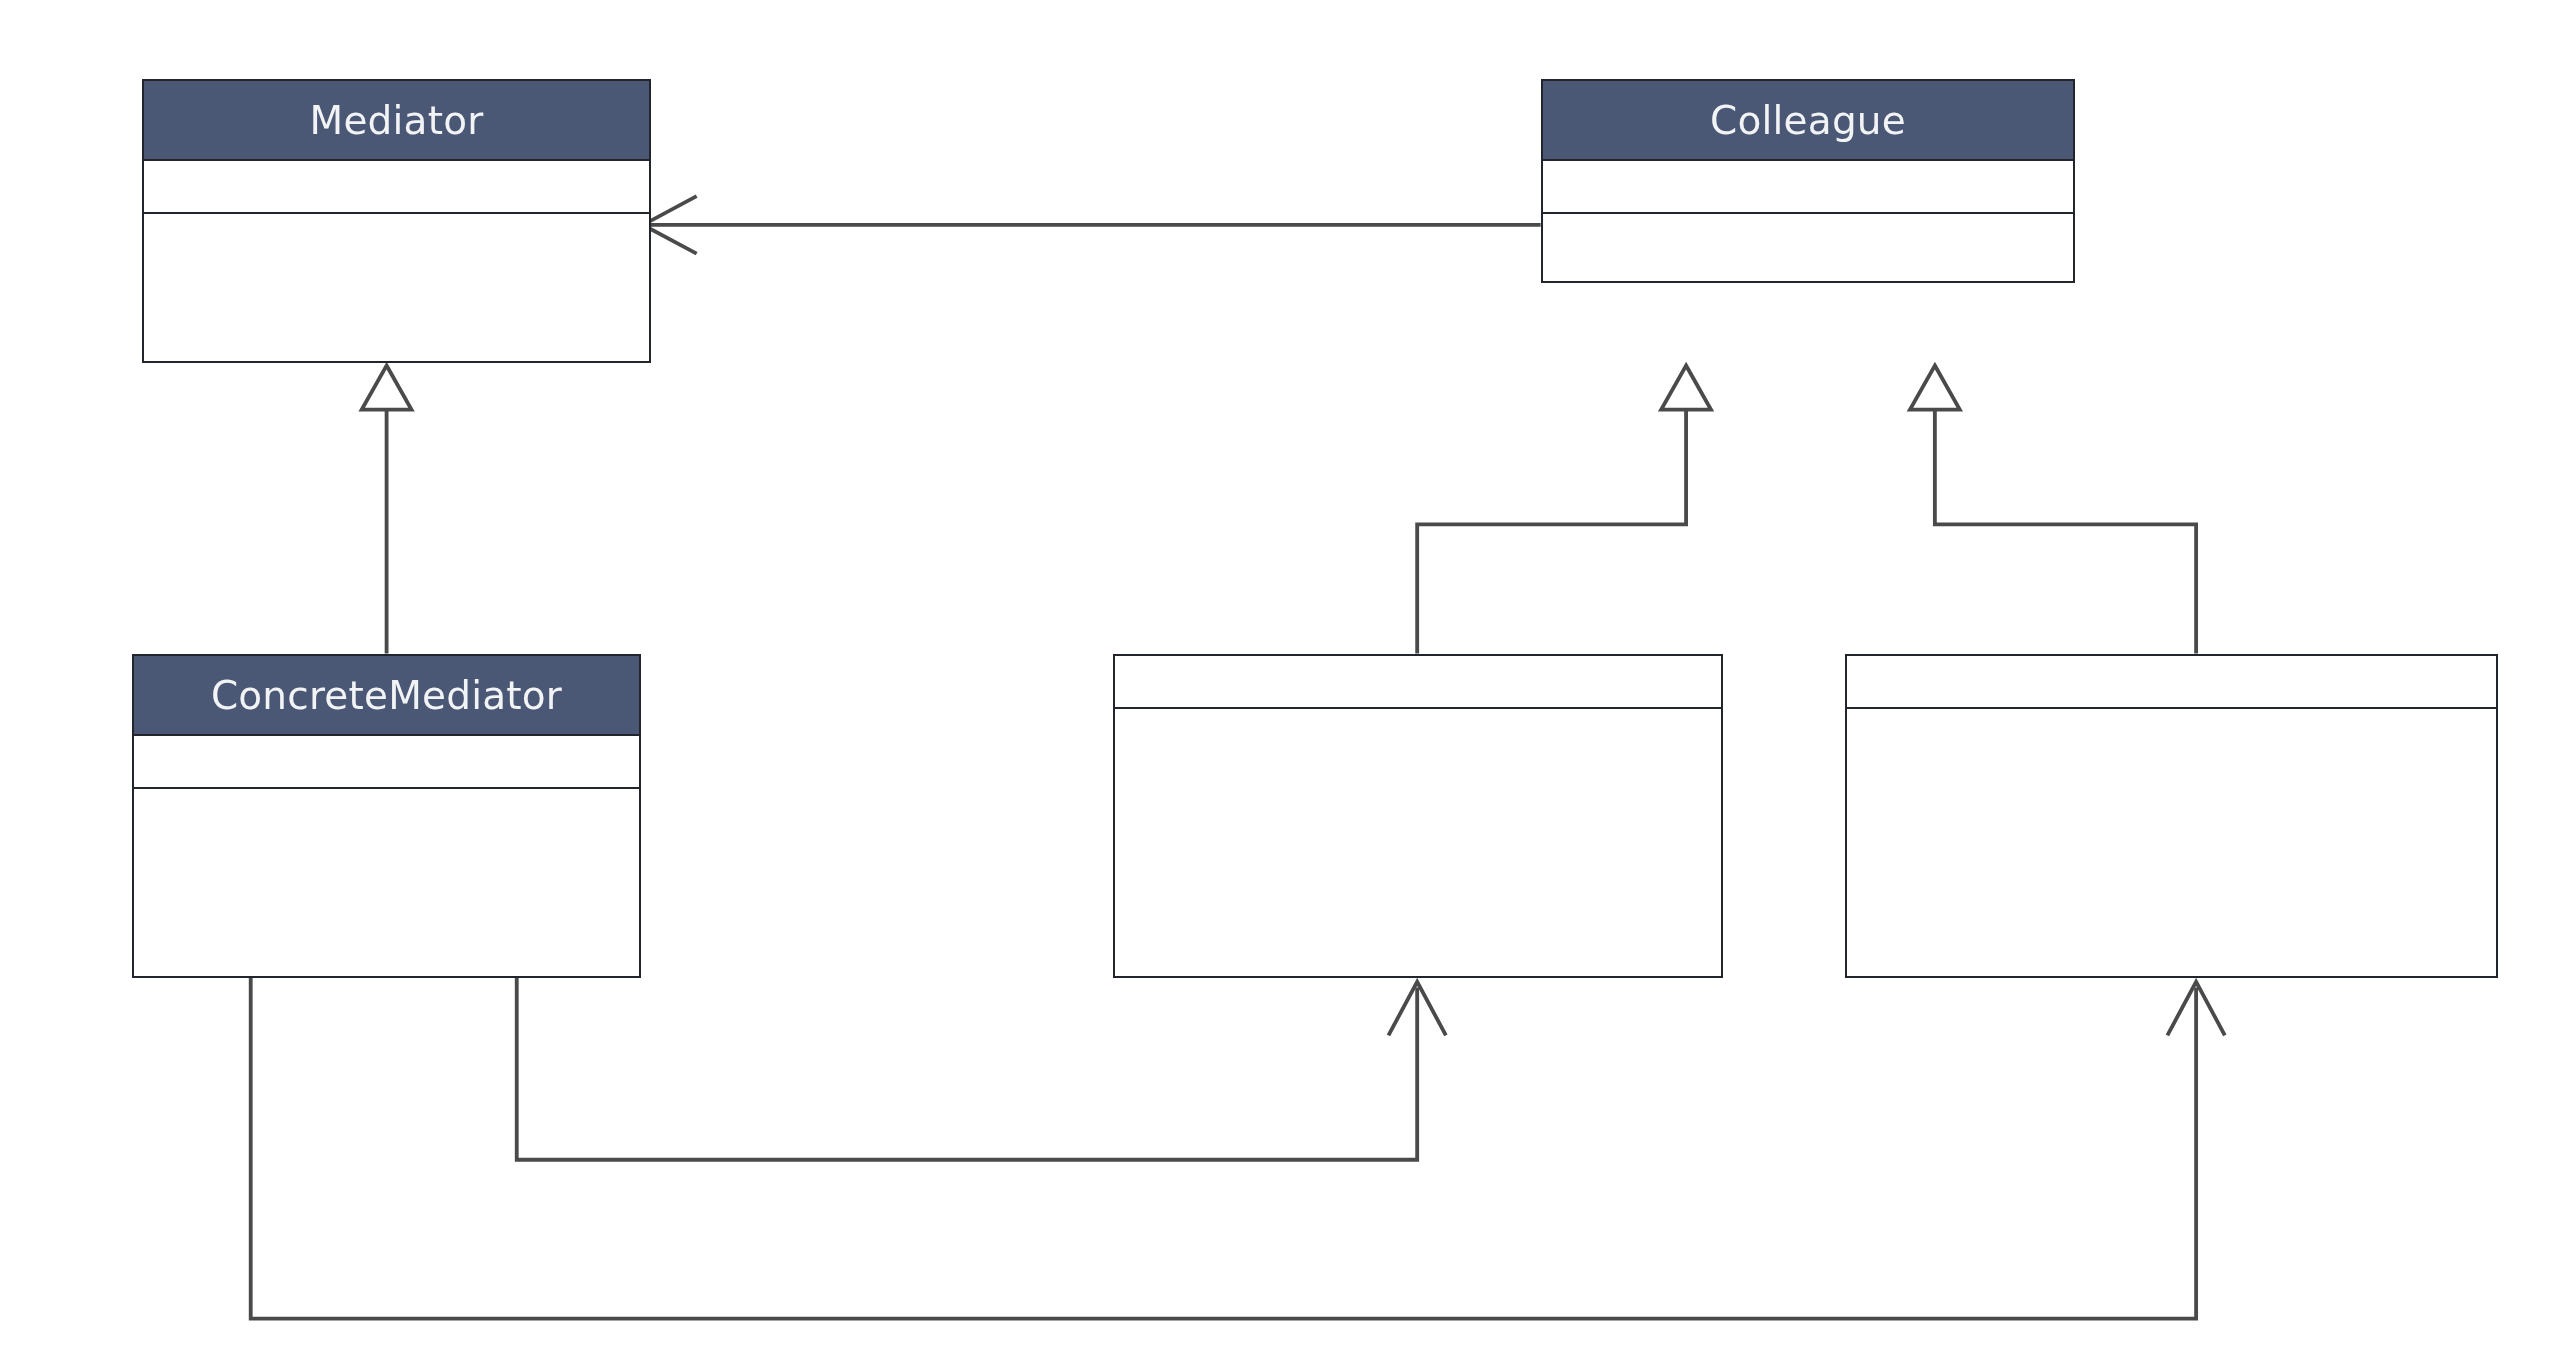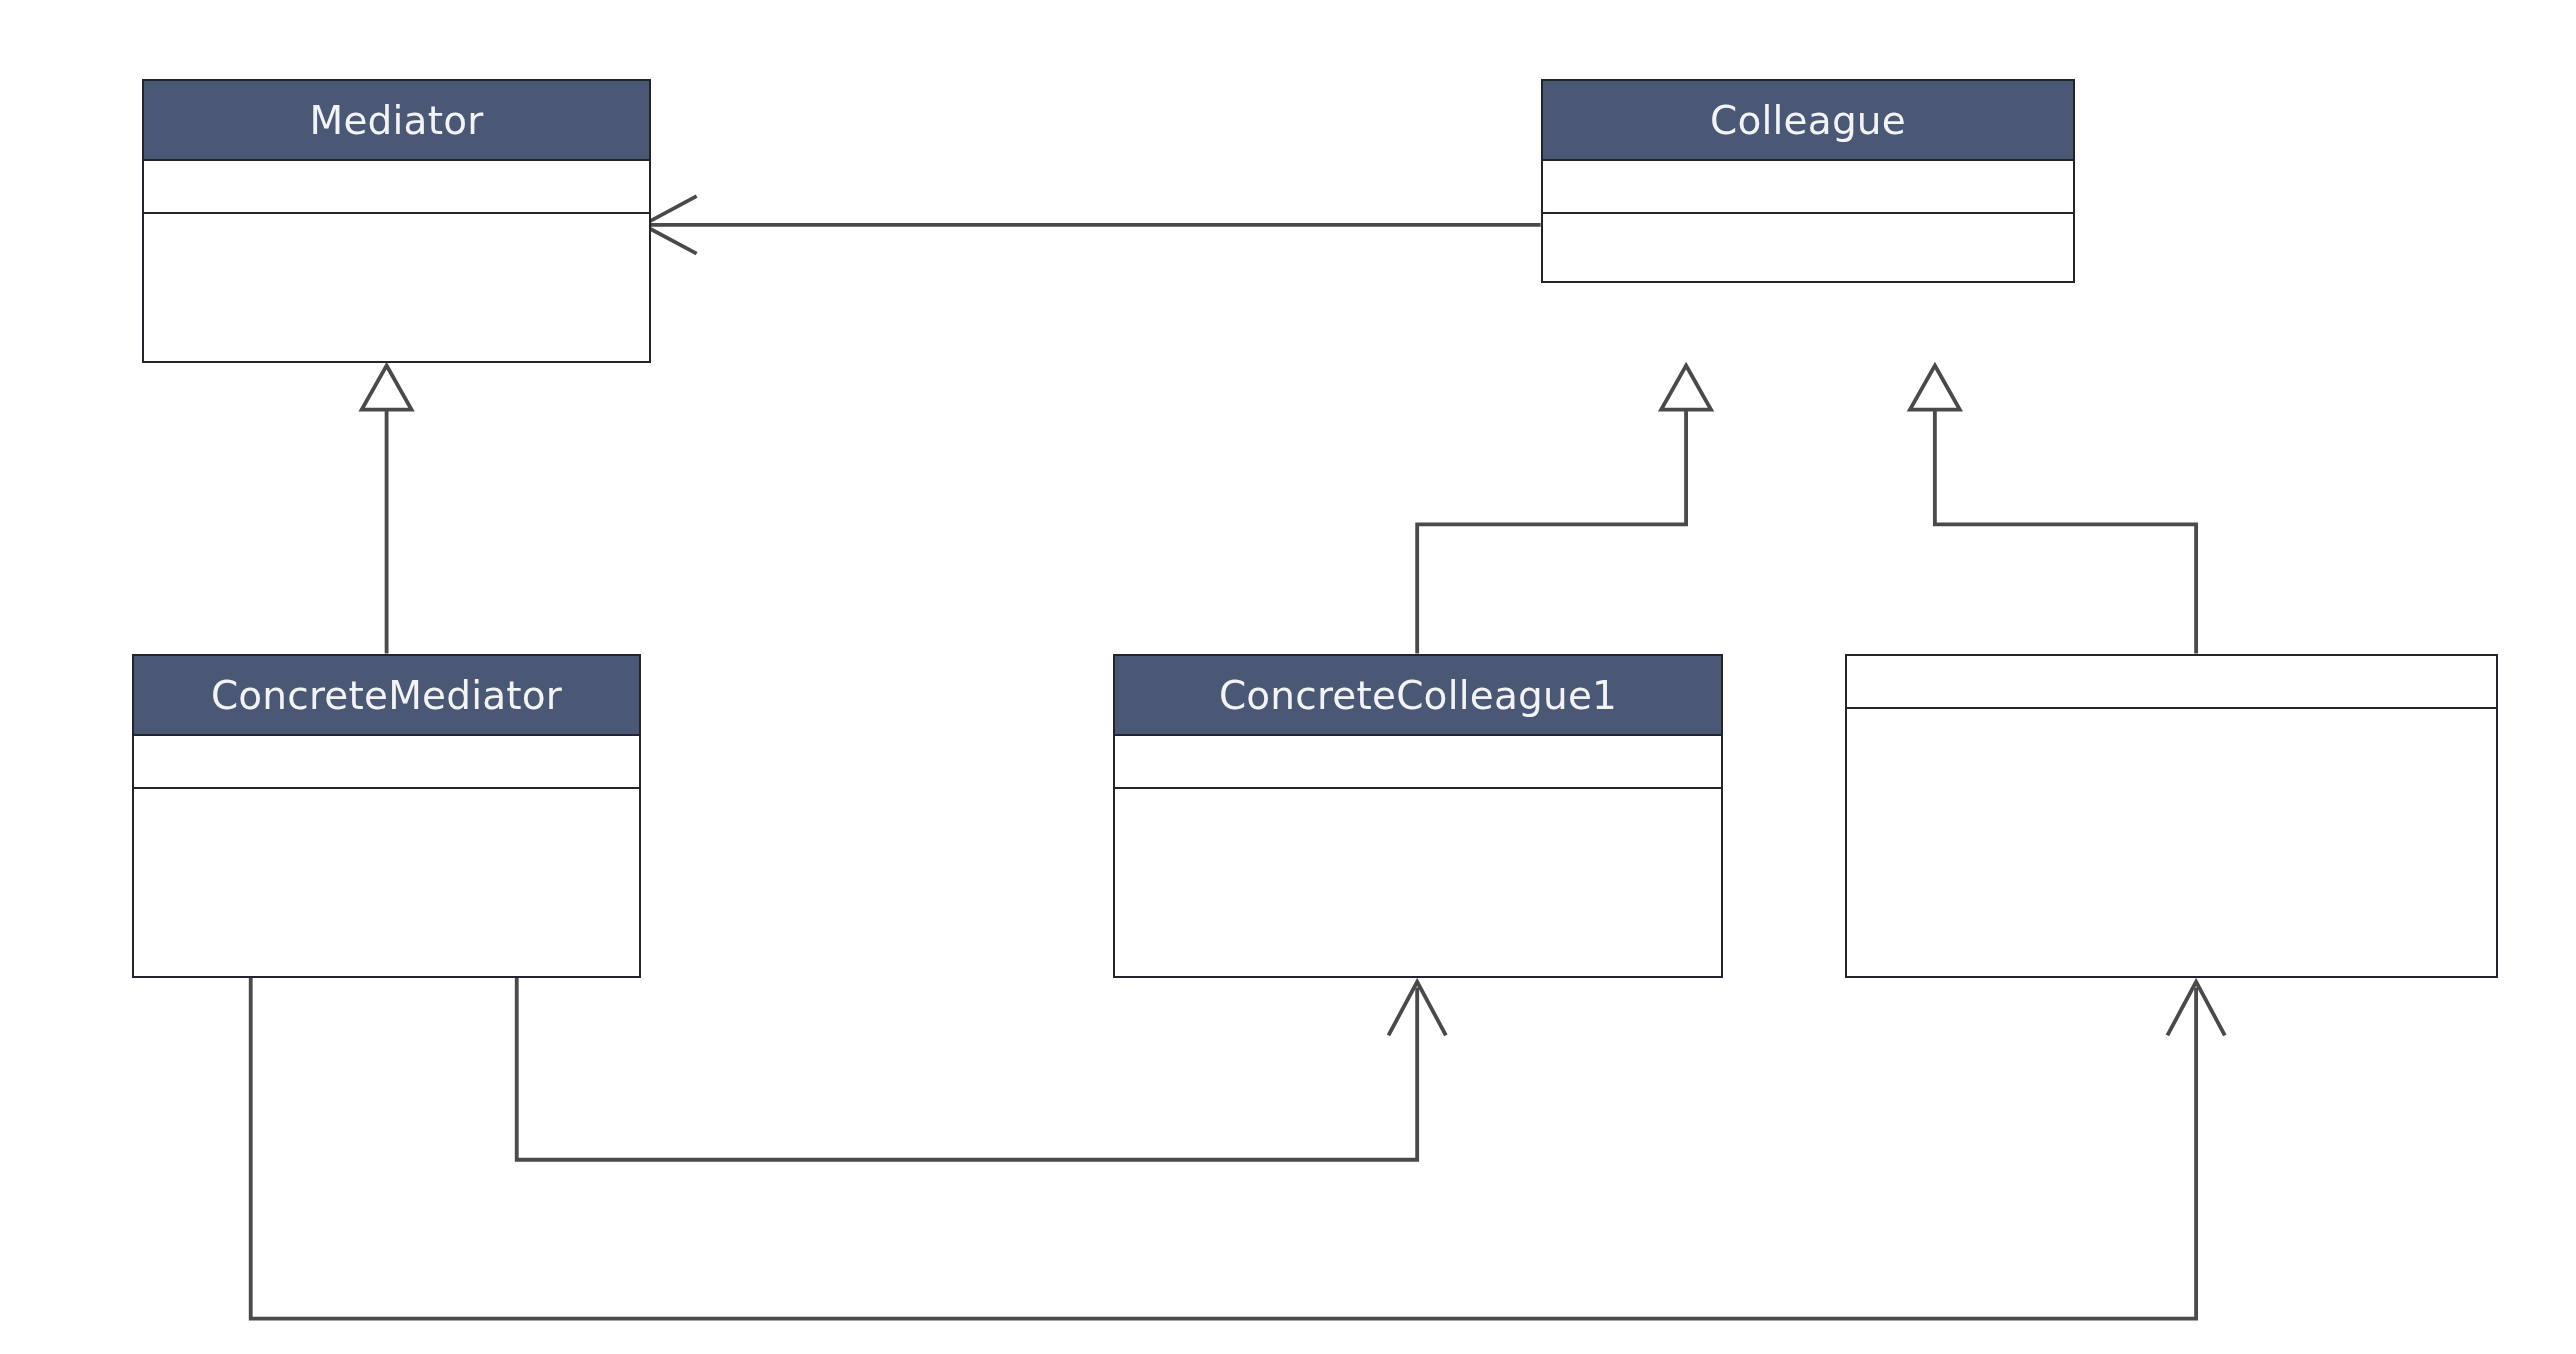--- a/index.html
+++ b/index.html
@@ -140,23 +140,20 @@
 
     <div class="uml-class" style="left:132px; top:654px; width:509px; height:324px;">
       <div class="uml-class-header">
         <span class="uml-class-name">ConcreteMediator</span>
       </div>
       <div class="uml-compartment-attributes"></div>
       <div class="uml-compartment-operations"></div>
     </div>
 
     <div class="uml-class" style="left:1113px; top:654px; width:610px; height:324px;">
-      <div class="uml-class-header">
-        <span class="uml-class-name">ConcreteColleague1</span>
-      </div>
       <div class="uml-compartment-attributes"></div>
       <div class="uml-compartment-operations"></div>
     </div>
 
     <div class="uml-class" style="left:1845px; top:654px; width:653px; height:324px;">
       <div class="uml-compartment-attributes"></div>
       <div class="uml-compartment-operations"></div>
     </div>
 
   </div>

